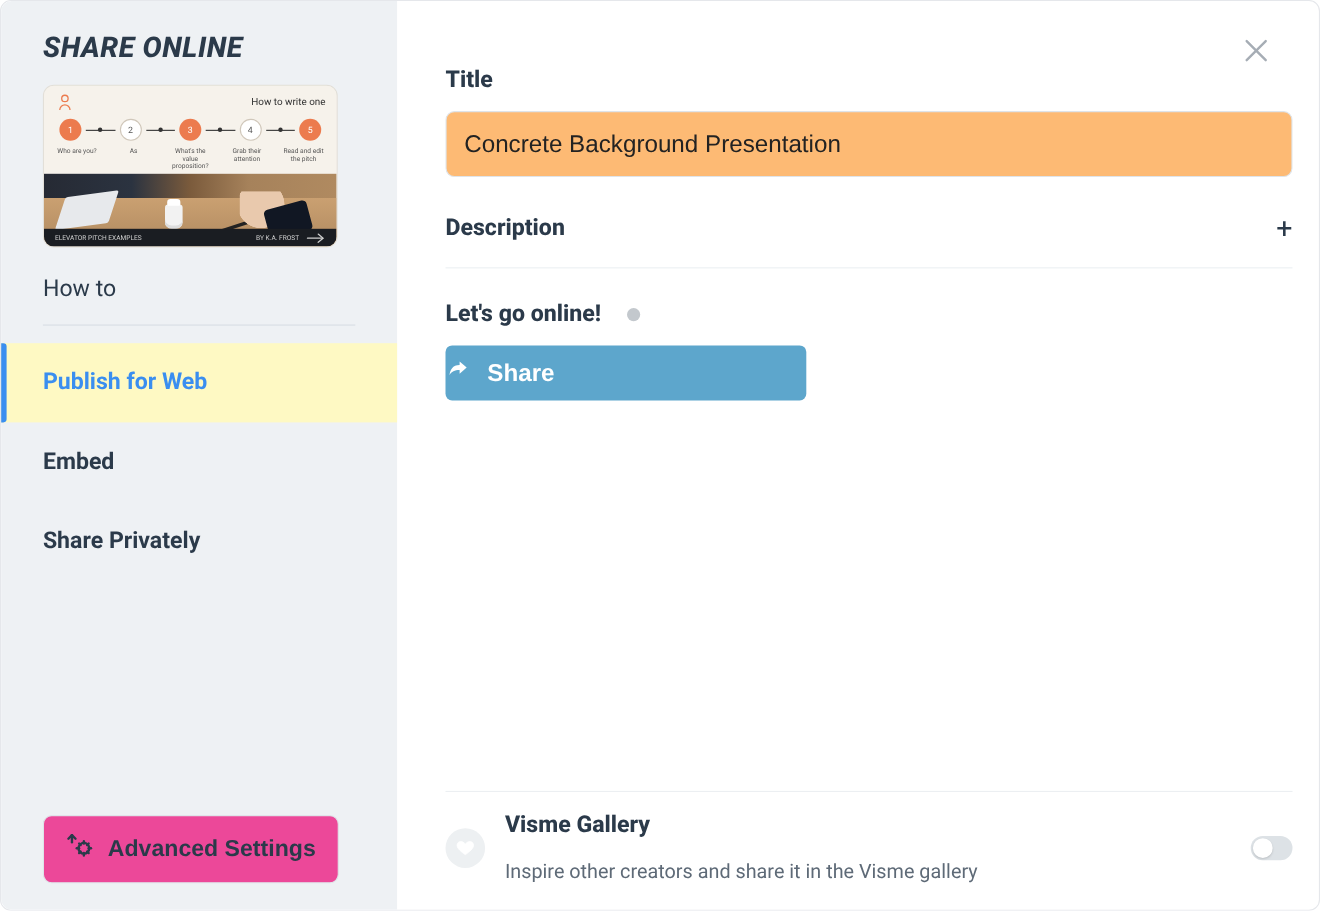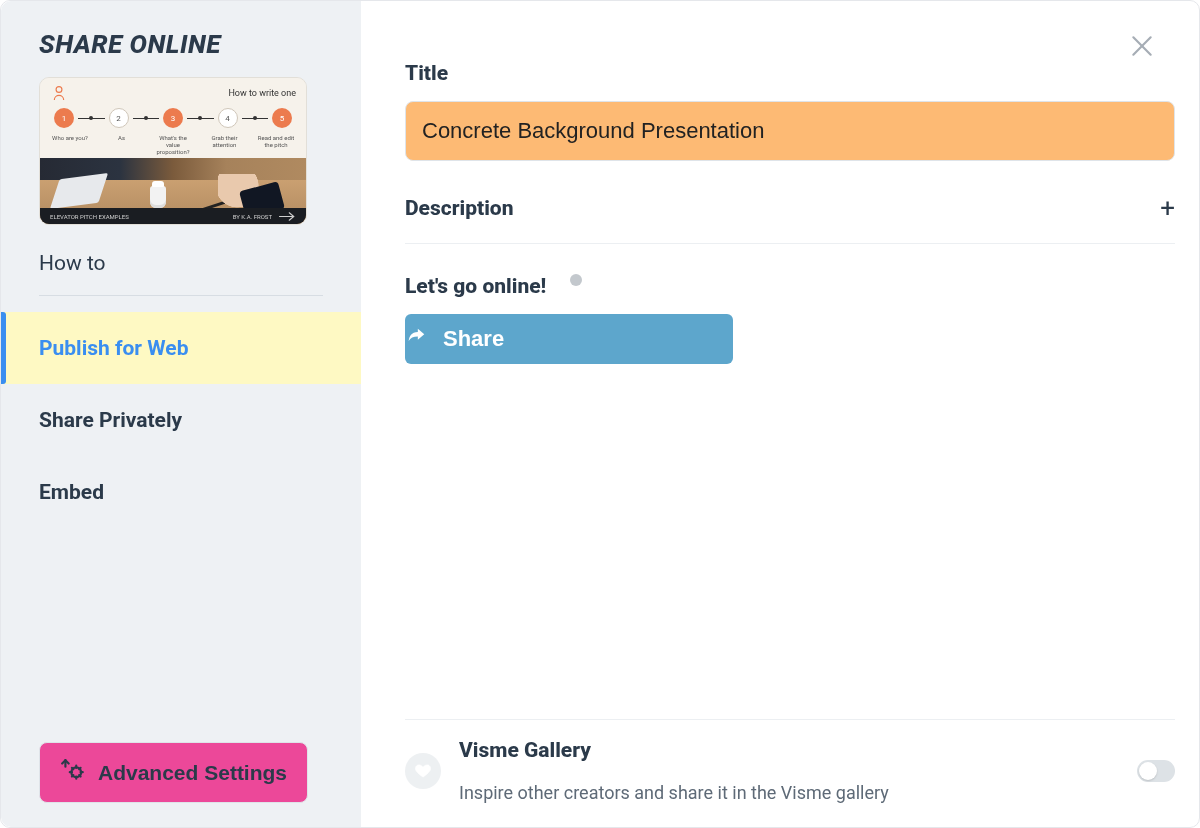--- a/index.html
+++ b/index.html
@@ -225,21 +225,21 @@
     padding-bottom: 22px;
     border-bottom: 1px solid #eceff2;
     cursor: pointer;
   }
   .desc-row .label { margin: 0; }
   .plus {
     font-size: 26px; font-weight: 400; color: #2b3a4a;
     line-height: 1;
   }
   .online-label-row {
-    display: flex; gap: 24px;
+    display: flex; align-items: center; gap: 24px;
     margin-top: 30px; margin-bottom: 16px;
   }
   .online-label { font-size: 21px; font-weight: 800; color: #2b3a4a; }
   .status-dot {
     width: 12px; height: 12px; border-radius: 50%;
     background: #c3c8cd;
   }
   .share-btn {
     display: inline-flex; align-items: center; justify-content: flex-start;
     gap: 16px;
@@ -343,22 +343,22 @@
           </div>
         </div>
       </div>
 
       <div class="sidebar-caption">How to</div>
       <div class="sidebar-divider"></div>
     </div>
 
     <nav class="nav">
       <div class="nav-item active">Publish for Web</div>
+      <div class="nav-item">Embed</div>
       <div class="nav-item">Share Privately</div>
-      <div class="nav-item">Embed</div>
     </nav>
 
     <div class="sidebar-bottom">
       <button class="adv-btn">
         <span>
           <svg viewBox="0 0 24 24" fill="none" stroke="#2b3a4a" stroke-width="2" stroke-linecap="round" stroke-linejoin="round">
             <path d="M5 3v6"></path>
               <path d="M5 3l-3 3"></path>
               <path d="M5 3l3 3"></path>
             <circle cx="15" cy="14" r="4.5"></circle>

